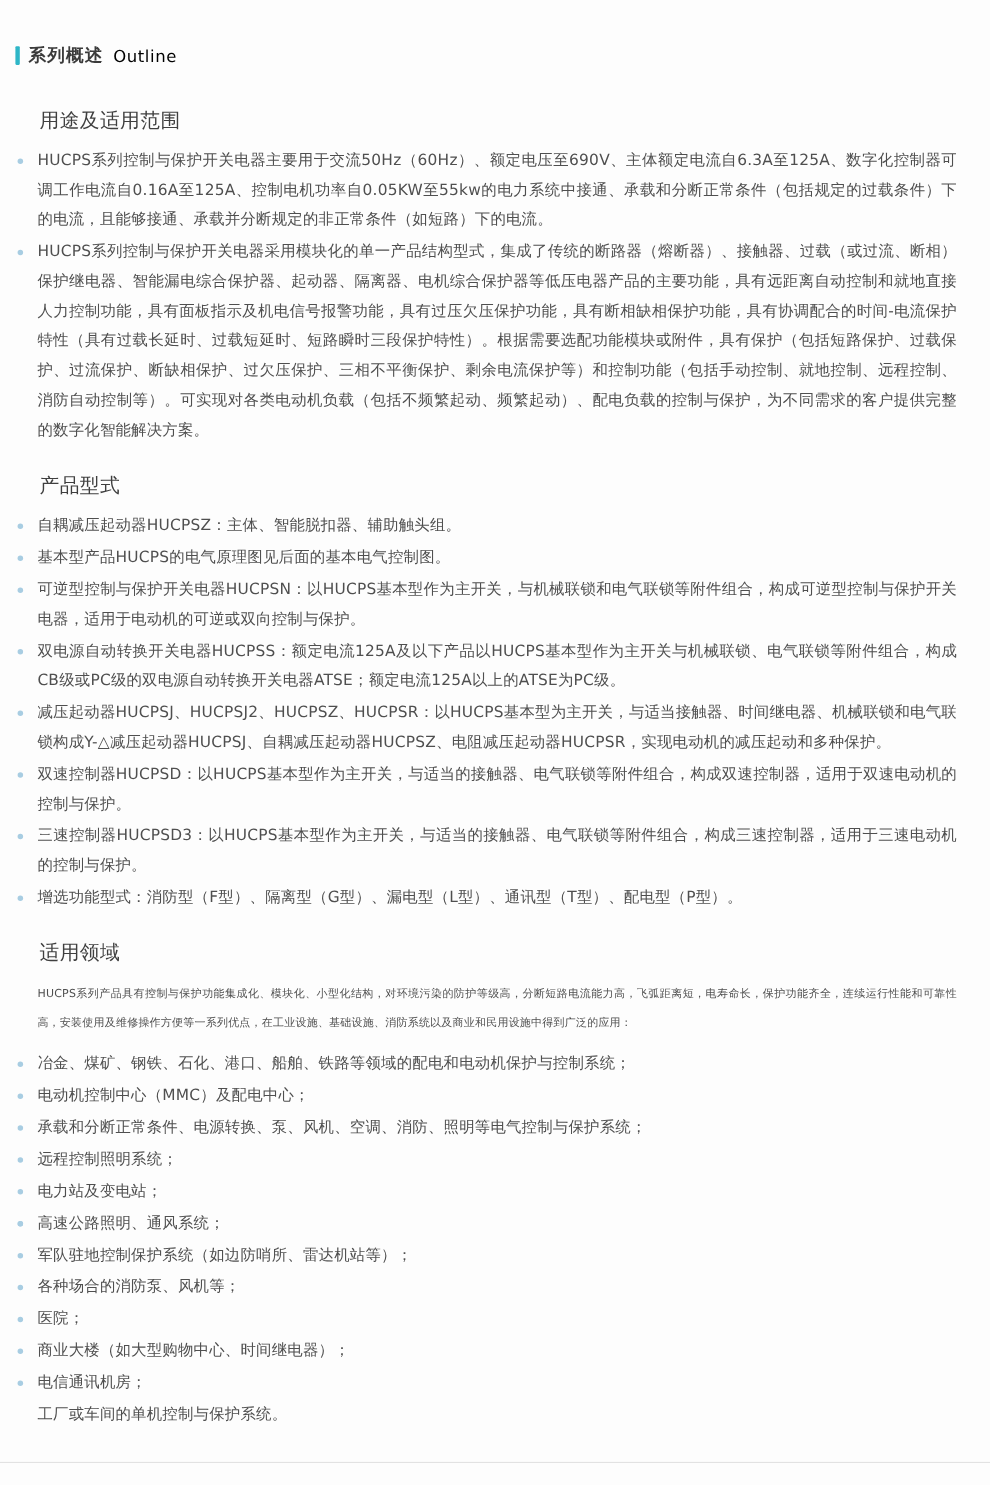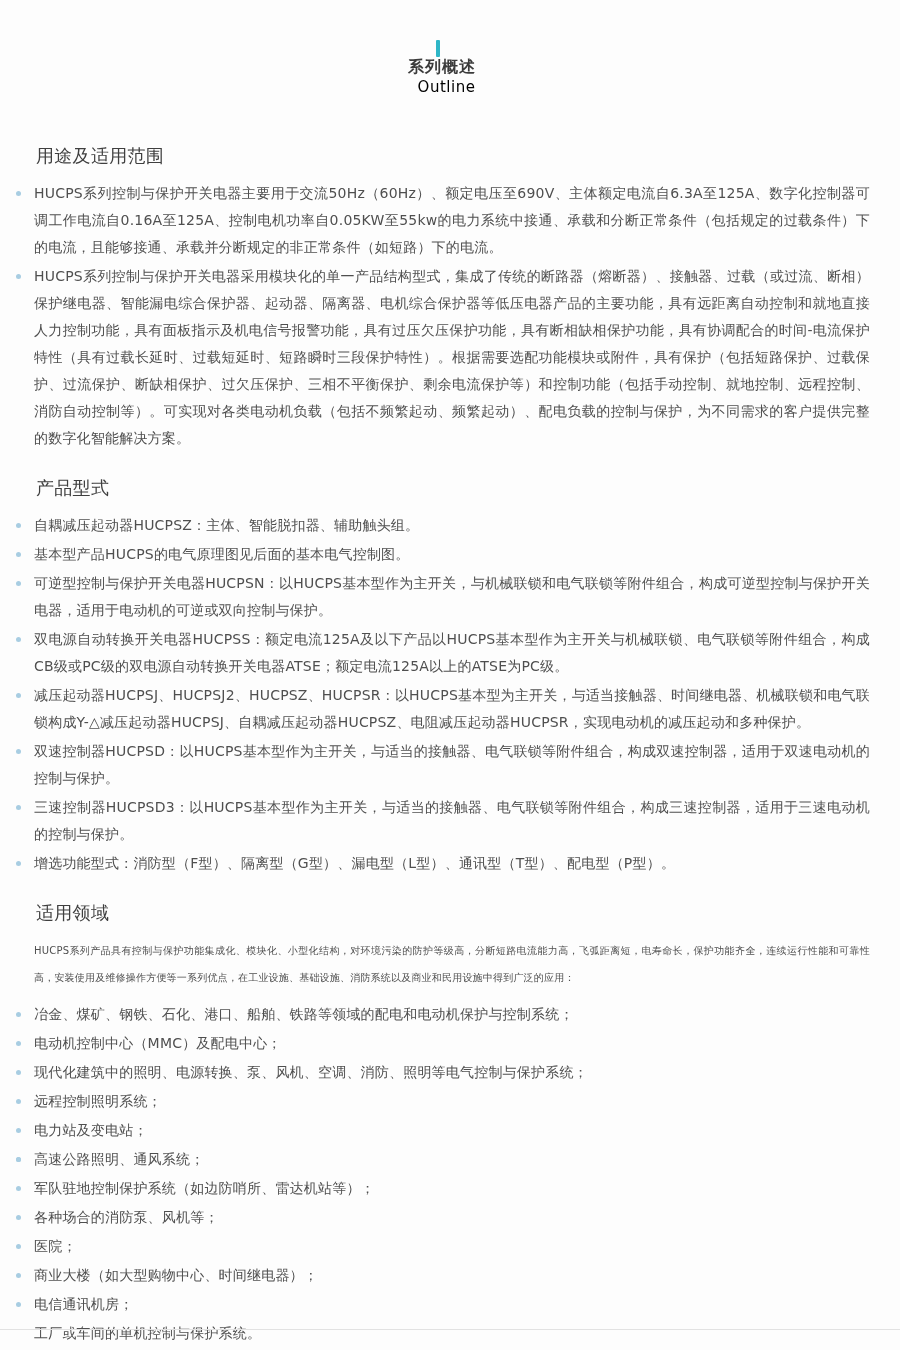--- a/index.html
+++ b/index.html
@@ -4,21 +4,21 @@
 <style>
   * { margin:0; padding:0; box-sizing:border-box; }
   html,body { background:#fdfdfd; }
   body {
     width:900px; height:1350px; position:relative;
     font-family:"DejaVu Sans","Liberation Sans",sans-serif;
     color:#4f4f4f; overflow:hidden;
   }
   .page { width:900px; height:1350px; background:#fdfdfd; padding:40px 30px 0 14px; position:relative; }
 
-  .page-header { display:flex; align-items:center; margin-bottom:48px;flex-direction:column; }
+  .page-header { display:flex; align-items:center; margin-bottom:36px; }
   .accent-bar { display:inline-block; width:4px; height:17px; border-radius:1px; margin-right:8px; }
   .title-zh { font-size:16px; font-weight:bold; color:#3b3b3b; letter-spacing:1px; }
   .title-en { font-size:15px; margin-left:9px; letter-spacing:0.5px; }
 
   .sec-heading { font-size:18px; font-weight:normal; color:#3f3f3f; margin:24px 0 12px 22px; letter-spacing:0.3px; }
 
   ul.bullets { list-style:none; }
   ul.bullets li {
     position:relative; padding-left:20px; margin-bottom:2px;
     font-size:14px; line-height:27px; text-align:justify;
@@ -63,21 +63,21 @@
         <li><span class="dot" style="background: rgb(168, 205, 226);"></span><span>双速控制器HUCPSD：以HUCPS基本型作为主开关，与适当的接触器、电气联锁等附件组合，构成双速控制器，适用于双速电动机的控制与保护。</span></li>
         <li><span class="dot" style="background: rgb(168, 205, 226);"></span><span>三速控制器HUCPSD3：以HUCPS基本型作为主开关，与适当的接触器、电气联锁等附件组合，构成三速控制器，适用于三速电动机的控制与保护。</span></li>
         <li><span class="dot" style="background: rgb(168, 205, 226);"></span><span>增选功能型式：消防型（F型）、隔离型（G型）、漏电型（L型）、通讯型（T型）、配电型（P型）。</span></li>
       </ul>
 
     <h2 class="sec-heading">适用领域</h2>
     <p class="intro">HUCPS系列产品具有控制与保护功能集成化、模块化、小型化结构，对环境污染的防护等级高，分断短路电流能力高，飞弧距离短，电寿命长，保护功能齐全，连续运行性能和可靠性高，安装使用及维修操作方便等一系列优点，在工业设施、基础设施、消防系统以及商业和民用设施中得到广泛的应用：</p>
     <ul class="bullets">
         <li><span class="dot" style="background: rgb(168, 205, 226);"></span><span>冶金、煤矿、钢铁、石化、港口、船舶、铁路等领域的配电和电动机保护与控制系统；</span></li>
         <li><span class="dot" style="background: rgb(168, 205, 226);"></span><span>电动机控制中心（MMC）及配电中心；</span></li>
-        <li><span class="dot" style="background: rgb(168, 205, 226);"></span><span>现代化建筑中的照明、电源转换、泵、风机、空调、消防、照明等电气控制与保护系统；</span></li>
+        <li><span class="dot" style="background: rgb(168, 205, 226);"></span><span>承载和分断正常条件、电源转换、泵、风机、空调、消防、照明等电气控制与保护系统；</span></li>
         <li><span class="dot" style="background: rgb(168, 205, 226);"></span><span>远程控制照明系统；</span></li>
         <li><span class="dot" style="background: rgb(168, 205, 226);"></span><span>电力站及变电站；</span></li>
         <li><span class="dot" style="background: rgb(168, 205, 226);"></span></li>
         <li><span class="dot" style="background: rgb(168, 205, 226);"></span><span>高速公路照明、通风系统；</span></li>
         <li><span class="dot" style="background: rgb(168, 205, 226);"></span><span>军队驻地控制保护系统（如边防哨所、雷达机站等）；</span></li>
         <li><span class="dot" style="background: rgb(168, 205, 226);"></span><span>各种场合的消防泵、风机等；</span></li>
         <li><span class="dot" style="background: rgb(168, 205, 226);"></span><span>医院；</span></li>
         <li><span class="dot" style="background: rgb(168, 205, 226);"></span><span>商业大楼（如大型购物中心、时间继电器）；</span></li>
         <li><span class="dot" style="background: rgb(168, 205, 226);"></span><span>电信通讯机房；</span></li>
         <li><span>工厂或车间的单机控制与保护系统。</span></li>

